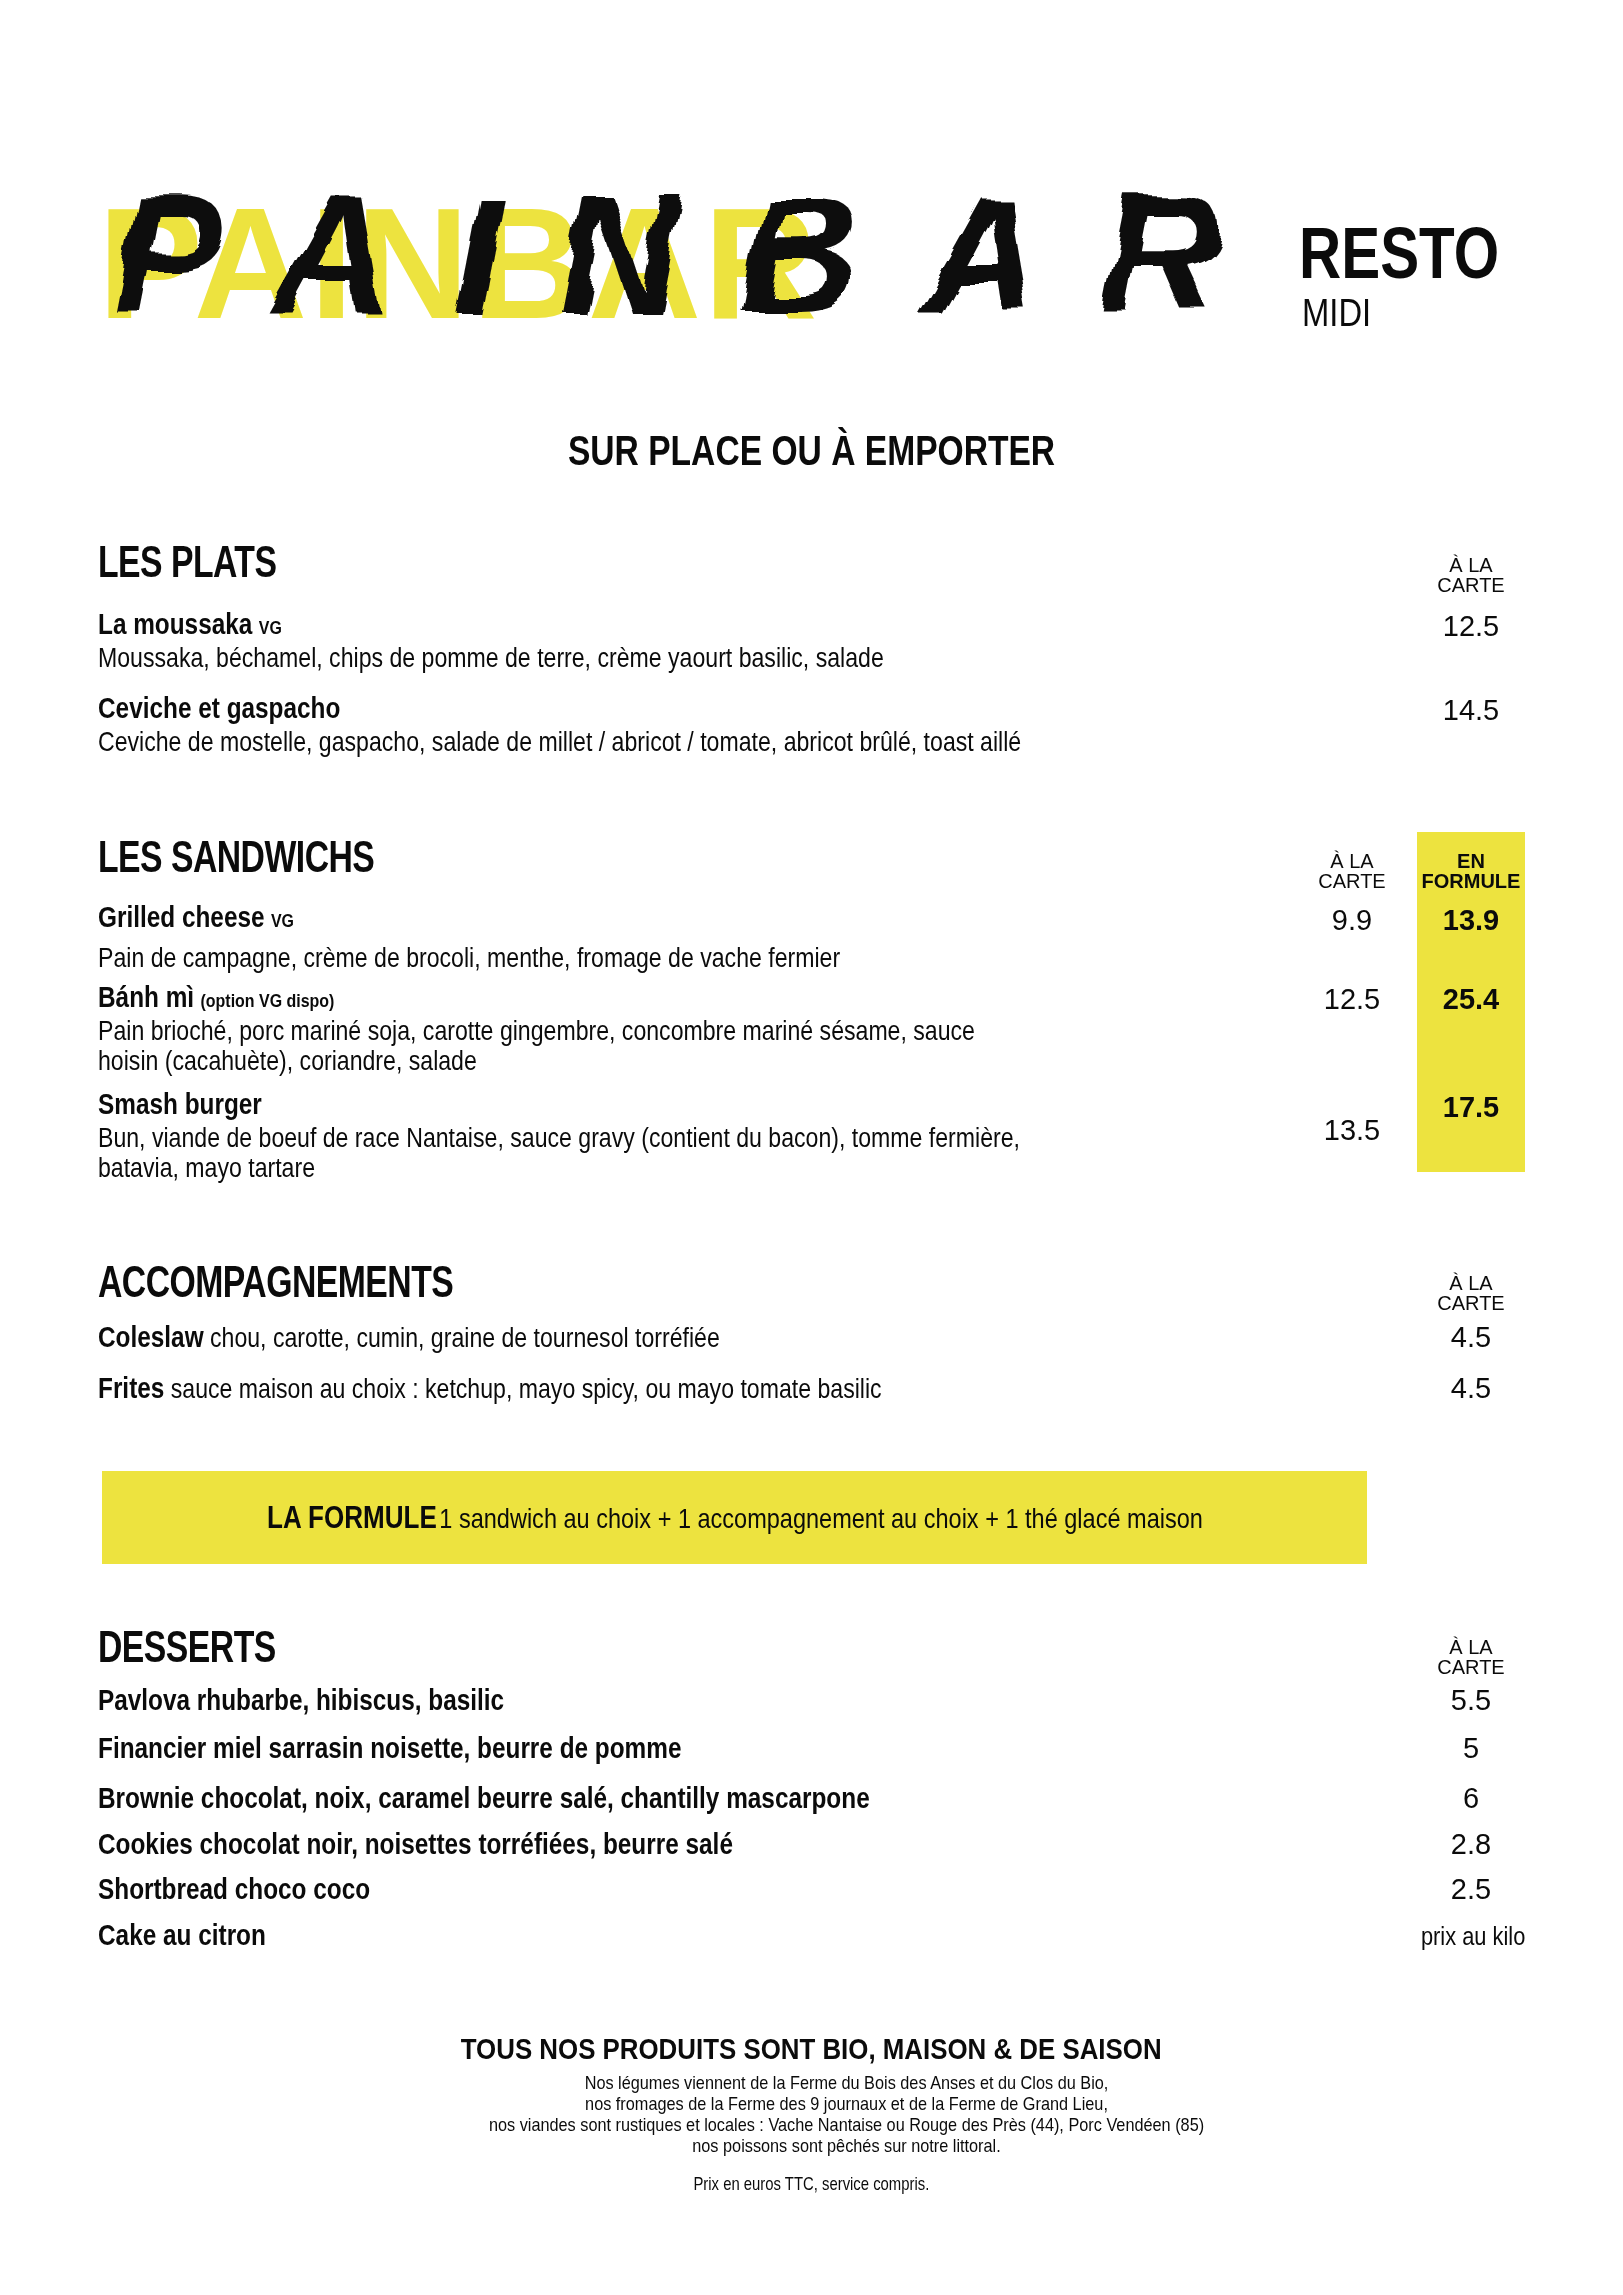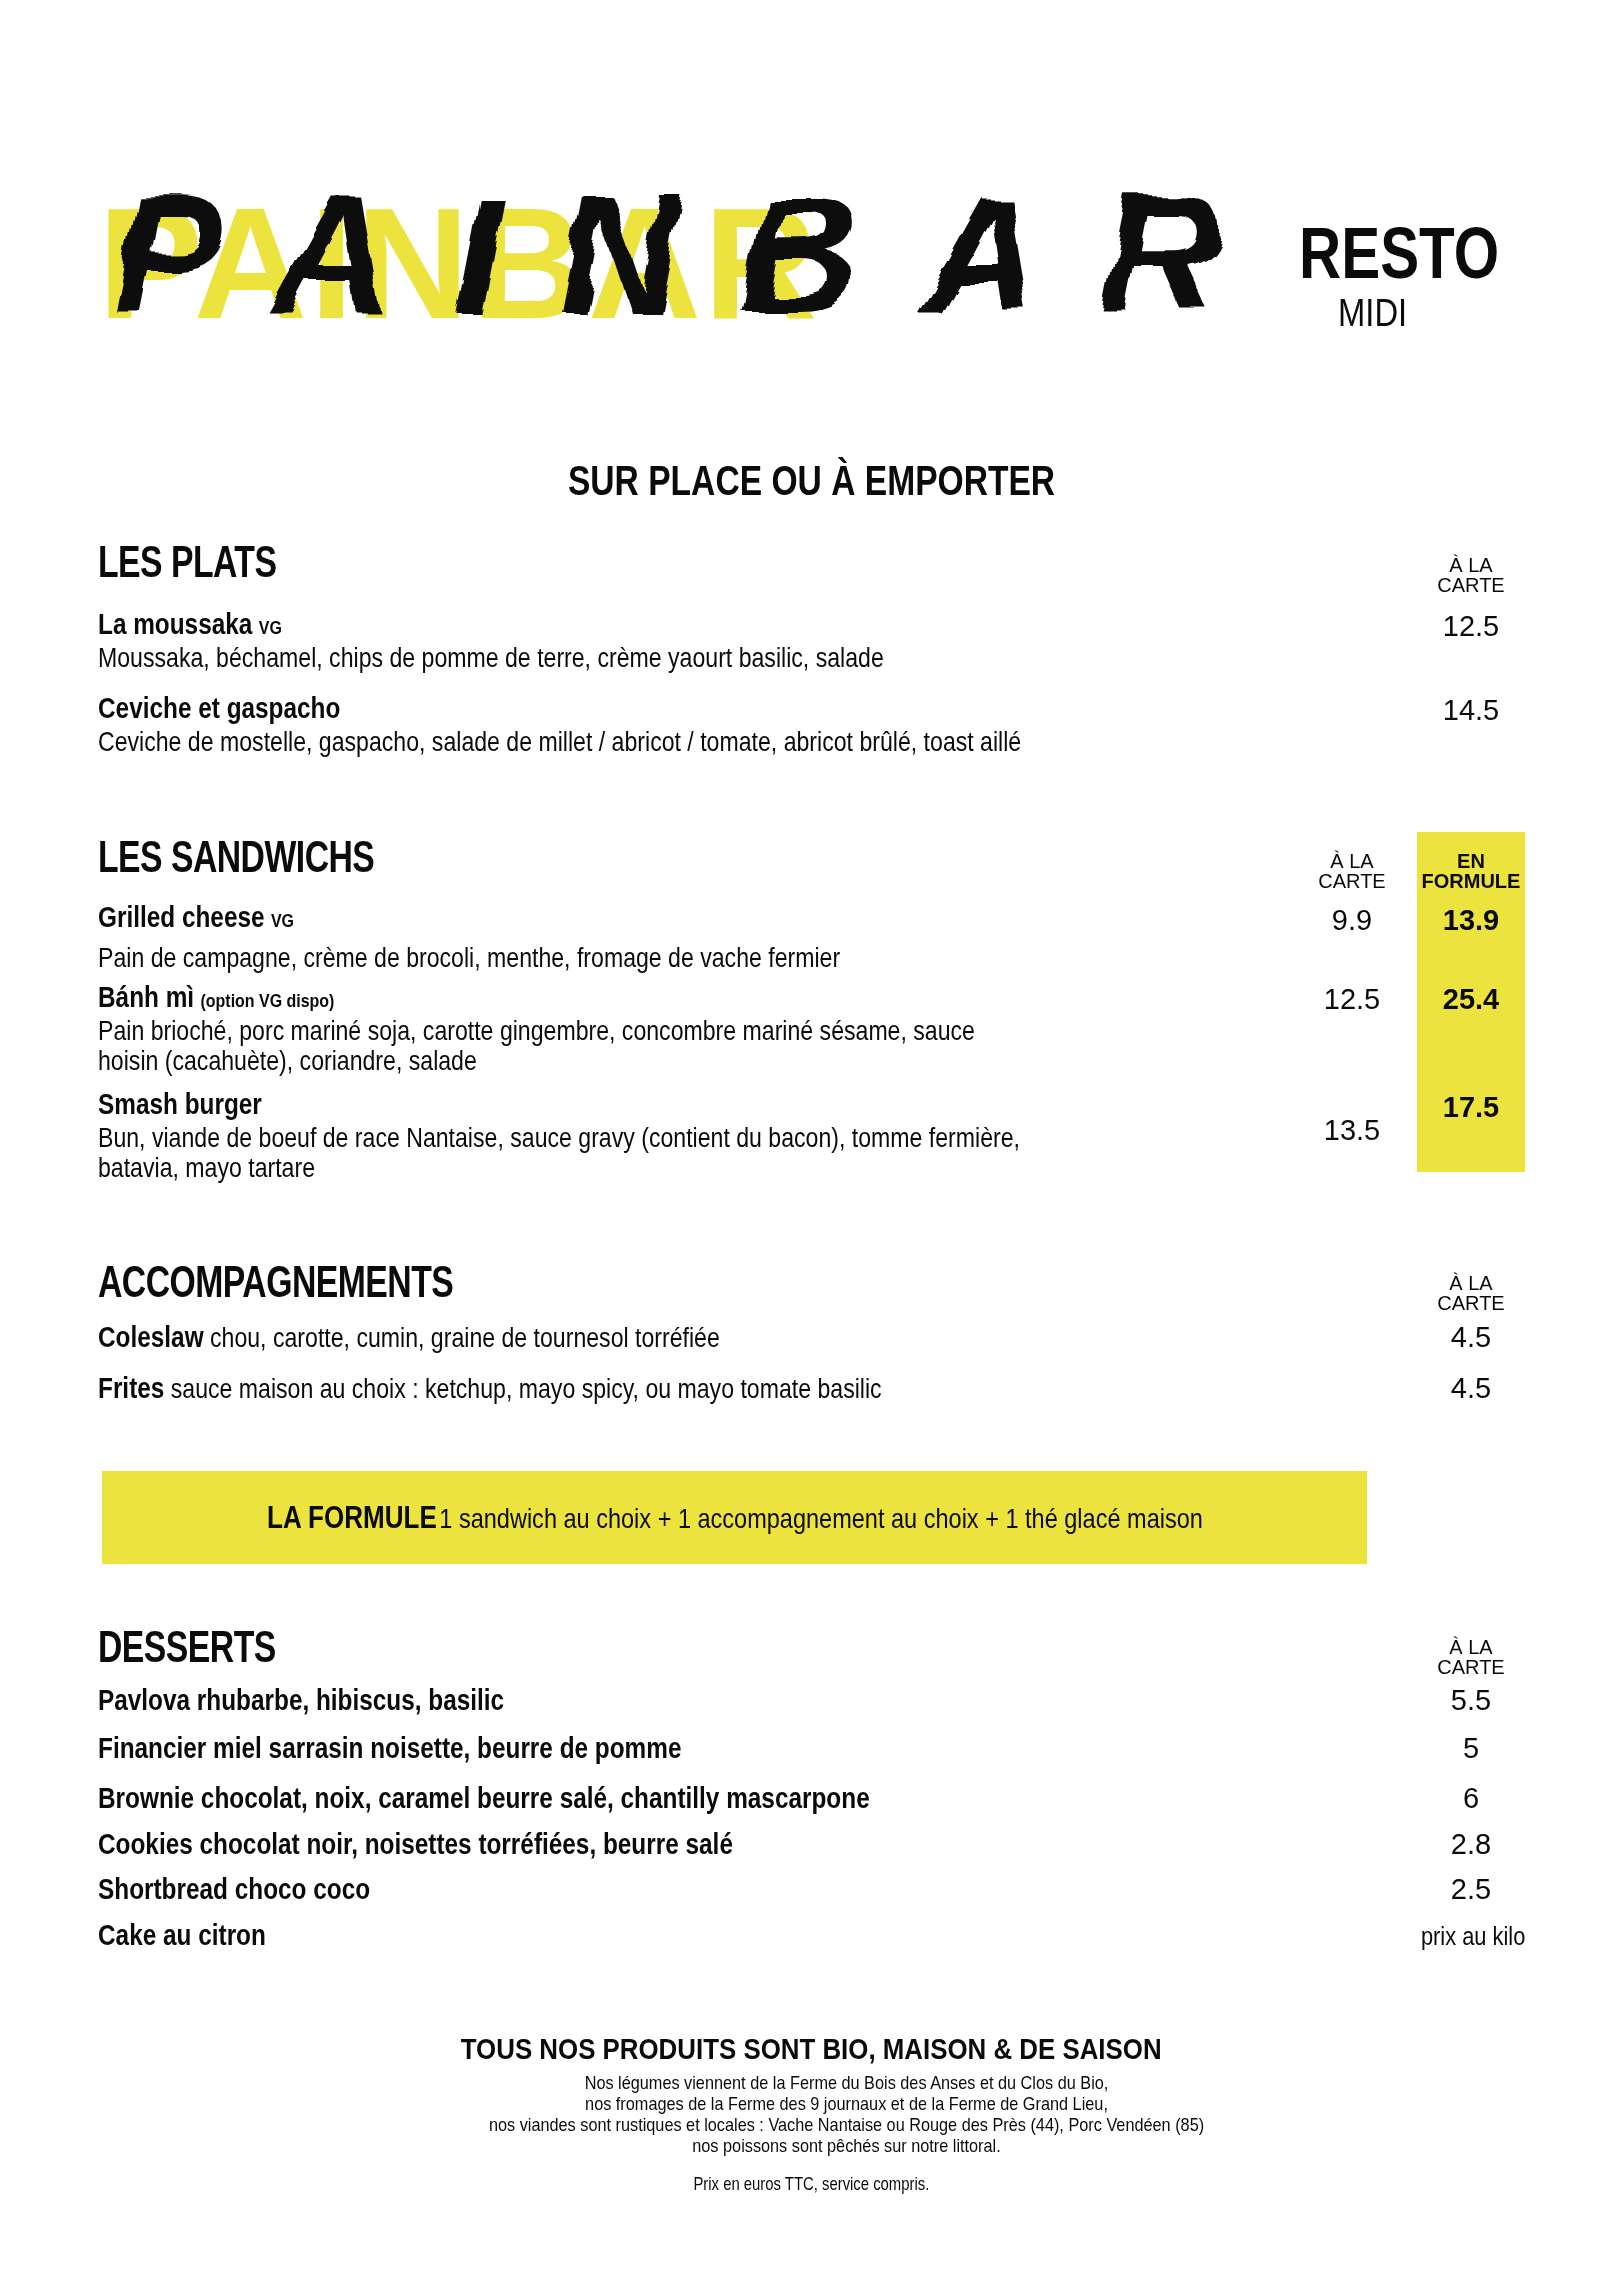--- a/index.html
+++ b/index.html
@@ -15,21 +15,21 @@
   
   .logo-yellow{font-size:157px;font-weight:700;line-height:1;color:var(--yellow,#ede33f);
                letter-spacing:2.6px;transform:scaleX(0.86);transform-origin:0 0;}
   .logo-black{font-size:167px;font-weight:700;font-style:italic;line-height:1;color:var(--ink,#0b0b0b);
               letter-spacing:60px;transform:scaleX(0.60) skewX(-2deg);transform-origin:0 0;
               filter:url(#wavy);}
   .resto{font-size:73px;font-weight:800;line-height:1;}
   .resto .cond{transform:scaleX(0.80);}
   .midi{font-size:39px;font-weight:400;line-height:1;}
 
-  .tagline{left:0;width:100%;display:flex;justify-content:center;font-size:42px;font-weight:800;margin-top:30px;}
+  .tagline{left:0;width:100%;display:flex;justify-content:center;font-size:42px;font-weight:800;}
   .tagline .condC{transform:scaleX(0.80);}
 
   .h1{font-size:45px;font-weight:800;line-height:1;letter-spacing:-0.7px;}
   .h1 .cond{transform:scaleX(0.75);}
 
   .collabel {font-size:20px;font-weight:400;width:108px;text-align:center;line-height:1;}
   .collabel-b{font-size:20px;font-weight:800;width:108px;text-align:center;line-height:1;}
 
   .name{font-size:29px;font-weight:700;}
   .badge{font-size:19px;font-weight:700;}
@@ -68,21 +68,21 @@
   <div class="abs" style="left:98px;top:185px;">
     <span class="logo-yellow">PAINBAR</span>
   </div>
   <div class="abs" style="left:113px;top:171px;">
     <span class="logo-black">PAINBAR</span>
   </div>
 
   <div class="abs resto" style="left:1299px;top:216px;">
     <span class="cond">RESTO</span>
   </div>
-  <div class="abs midi" style="left:1338px;top:293px;text-align:center;">
+  <div class="abs midi" style="left:1302px;top:293px;text-align:center;">
     <span class="cond">MIDI</span>
   </div>
 
   <div class="abs tagline" style="top:427px;">
     <span class="condC">SUR PLACE OU À EMPORTER</span>
   </div>
 
   <div class="abs h1" style="left:98px;top:539px;">
     <span class="cond">LES PLATS</span>
   </div>

